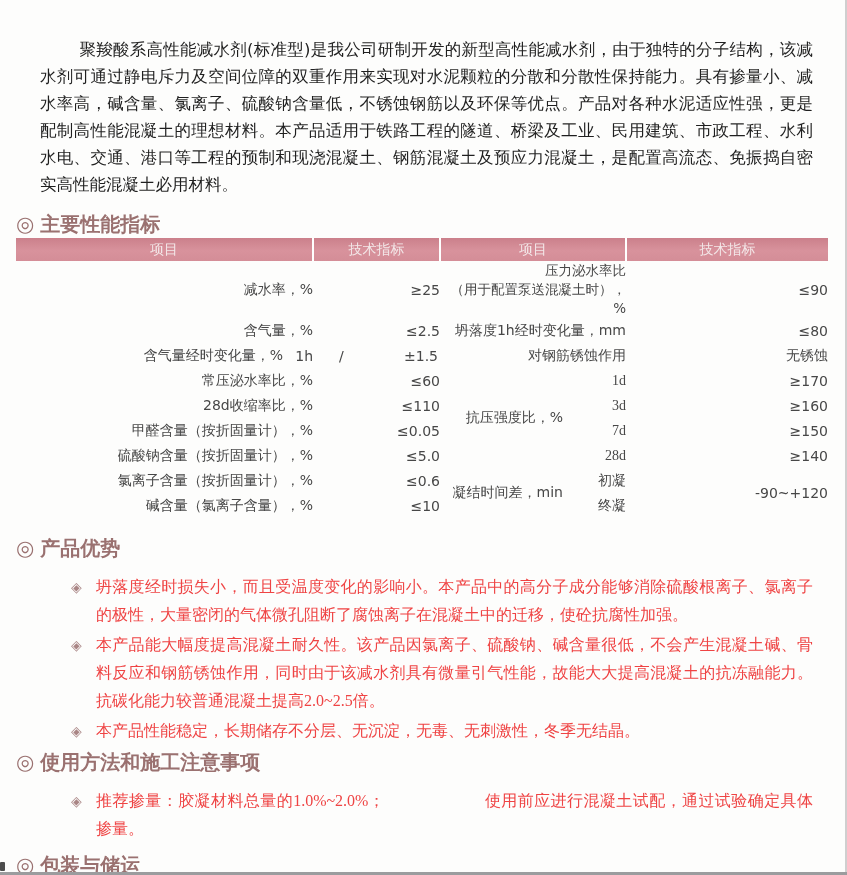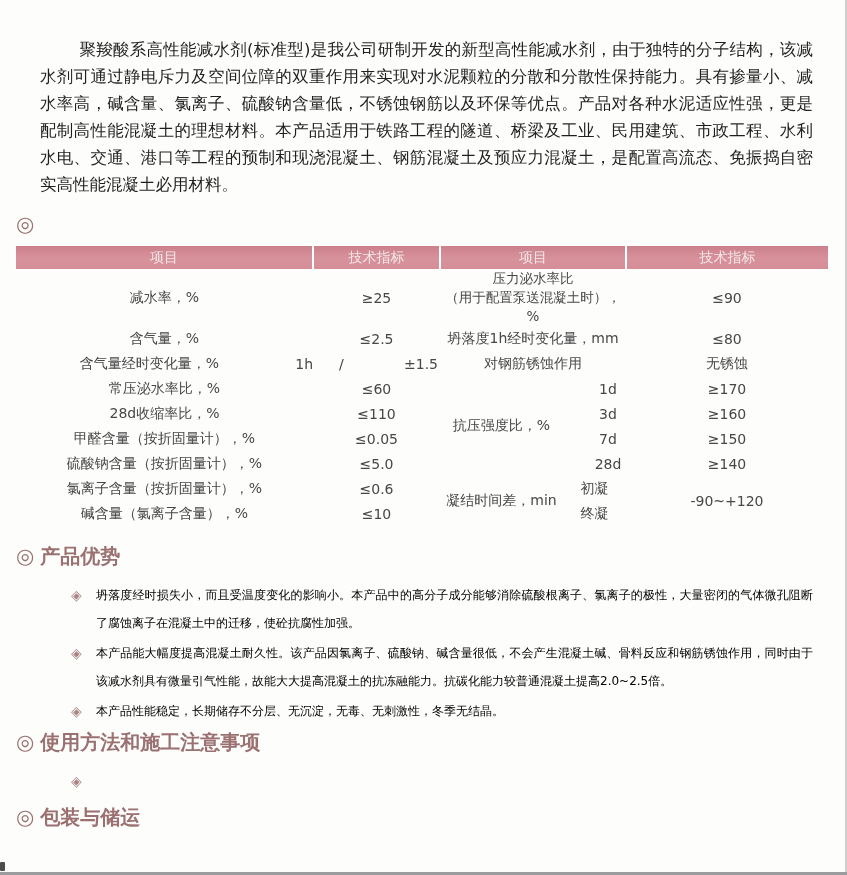--- a/index.html
+++ b/index.html
@@ -25,63 +25,64 @@
   }
   .sec-head .marker { font-size:21px; font-weight:normal; }
   .h-perf { margin-top:13px; }
   .h-adv  { margin-top:17px; }
   .h-use  { margin-top:4px; }
   .h-pack { margin-top:9px; }
 
   
   table.perf {
     border-collapse:collapse; table-layout:fixed; width:812px;
-    margin-top:8px; font-size:14px; color:#474747;
+    font-size:14px; color:#474747;
   }
   table.perf col.c1  { width:267px; }
   table.perf col.c1b { width:30px;  }
   table.perf col.c2  { width:127px; }
   table.perf col.c3  { width:123px; }
   table.perf col.c3b { width:63px;  }
   table.perf col.c4  { width:202px; }
   table.perf thead td {
     background:linear-gradient(180deg,#cb808b 0%,#d8929c 55%,#d48d97 100%);
     color:#f3e7e8; height:23px; text-align:center; font-size:14px; padding:0;
   }
   table.perf thead td + td { border-left:2px solid #fff; }
-  table.perf tbody td { text-align:center; height:25px; padding:0; vertical-align:middle; }
+  table.perf tbody td { text-align:right; height:25px; padding:0; vertical-align:middle; }
   table.perf tr.tall td { height:46px; }
   table.perf .two-line div { line-height:19px; font-size:13.5px; }
   table.perf .sub-cell { text-align:right; }
   table.perf .split { display:flex; justify-content:space-between; align-items:center; padding:0 2px 0 26px; }
-  table.perf .age-cell { text-align:center; padding-left:27px; }
+  table.perf .age-cell { text-align:right; padding-left:27px;font-family:Liberation Serif, serif; }
 
   
   .bullets { margin-top:11px; width:797px; }
   .bullet { display:flex; align-items:flex-start; margin-bottom:2px; }
   .bullet .diamond {
     flex:0 0 25px; margin-left:55px; color:#a98585; font-size:14px; line-height:28px;
   }
-  .bullet .btext { width:717px; font-size:12px; line-height:28px; text-align:justify; color:#000000; }
+  .bullet .btext { width:717px; font-size:16px; line-height:28px; text-align:justify; color:#ef4444;font-family:Liberation Serif, serif; }
   .use-gap { display:inline-block; width:100px; }
 
   
   .edge-right  { position:absolute; right:0; top:0; width:2px; height:875px; background:#cfcfcf; }
   .edge-bottom { position:absolute; left:0; bottom:0; width:847px; height:3px; background:#9b9c9e; }
   .speck { position:absolute; left:0; top:862px; width:5px; height:9px; background:#4c4c4c; border-radius:1px; }
 </style>
 </head>
 <body>
 
 <div class="page">
 
   <p class="intro">聚羧酸系高性能减水剂(标准型)是我公司研制开发的新型高性能减水剂，由于独特的分子结构，该减水剂可通过静电斥力及空间位障的双重作用来实现对水泥颗粒的分散和分散性保持能力。具有掺量小、减水率高，碱含量、氯离子、硫酸钠含量低，不锈蚀钢筋以及环保等优点。产品对各种水泥适应性强，更是配制高性能混凝土的理想材料。本产品适用于铁路工程的隧道、桥梁及工业、民用建筑、市政工程、水利水电、交通、港口等工程的预制和现浇混凝土、钢筋混凝土及预应力混凝土，是配置高流态、免振捣自密实高性能混凝土必用材料。</p>
 
   <div class="sec-head h-perf">
     <span class="marker">◎</span>
+    <span>主要性能指标</span>
   </div>
 
   <table class="perf">
     <colgroup>
       <col class="c1">
         <col class="c1b">
         <col class="c2">
         <col class="c3">
         <col class="c3b">
         <col class="c4">
@@ -183,20 +184,21 @@
   </div>
 
   <div class="sec-head h-use">
     <span class="marker">◎</span>
     <span>使用方法和施工注意事项</span>
   </div>
 
   <div class="bullets">
     <div class="bullet">
       <span class="diamond">◈</span>
+      <span class="btext"><span>推荐掺量：胶凝材料总量的1.0%~2.0%；</span><span class="use-gap"></span><span>使用前应进行混凝土试配，通过试验确定具体掺量。</span></span>
     </div>
   </div>
 
   <div class="sec-head h-pack">
     <span class="marker">◎</span>
     <span>包装与储运</span>
   </div>
 
 </div>
 

